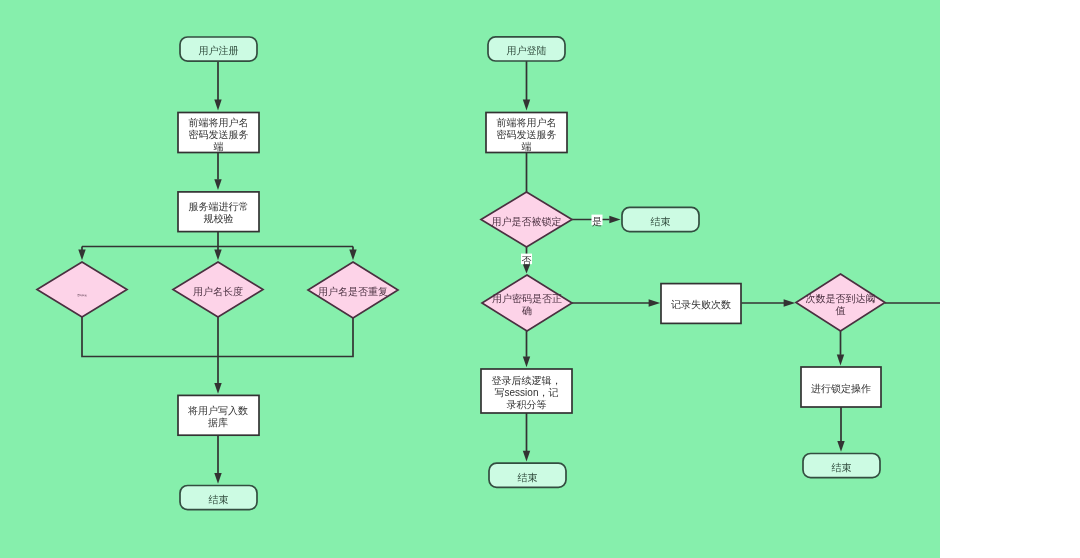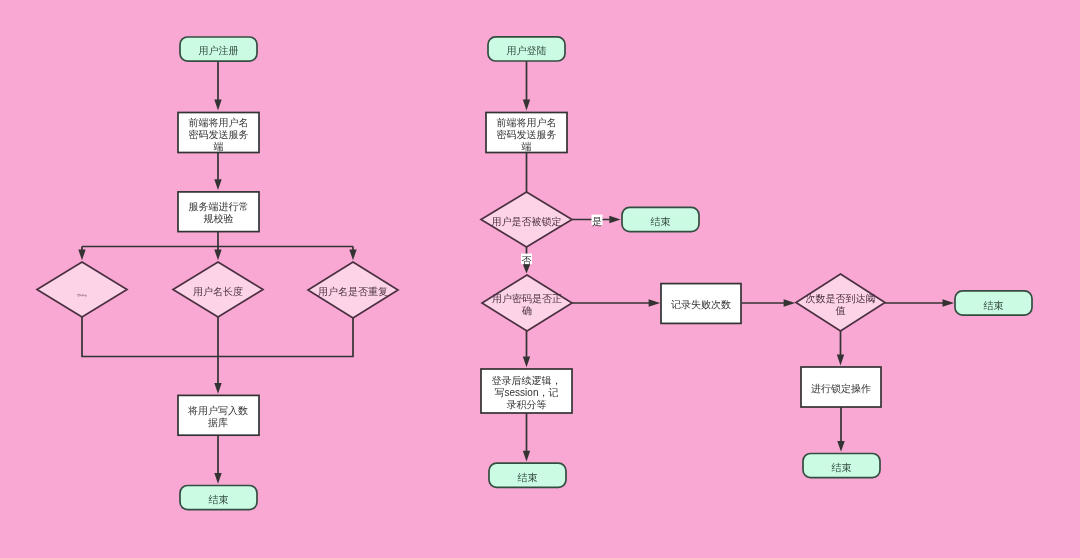--- a/index.html
+++ b/index.html
@@ -1,17 +1,17 @@
 <!DOCTYPE html>
 <html><head>
 <meta charset="utf-8">
 <title>flowchart</title>
 <style>
   html,body{margin:0;padding:0;background:#ffffff;}
-  #page{position:relative;width:1080px;height:558px;background:#f9a8d4;overflow:hidden;}
+  #page{position:relative;width:940px;height:558px;background:#86efac;overflow:hidden;}
   #page svg{display:block;position:absolute;left:0;top:0;}
   text{font-family:"Liberation Sans",sans-serif;font-size:10px;dominant-baseline:central;text-anchor:middle;}
   .se-text{fill:#2f4a3c;}
   .pr-text{fill:#333333;}
   .de-text{fill:#4a3040;}
   .ed-text{fill:#333333;}
   .se-shape{fill:#ccfbe3;stroke:#334d40;stroke-width:1.7;}
   .pr-shape{fill:#ffffff;stroke:#333333;stroke-width:1.7;}
   .de-shape{fill:#fdd3e8;stroke:#4a3040;stroke-width:1.7;}
   .edge{fill:none;stroke:#333333;stroke-width:1.7;}

